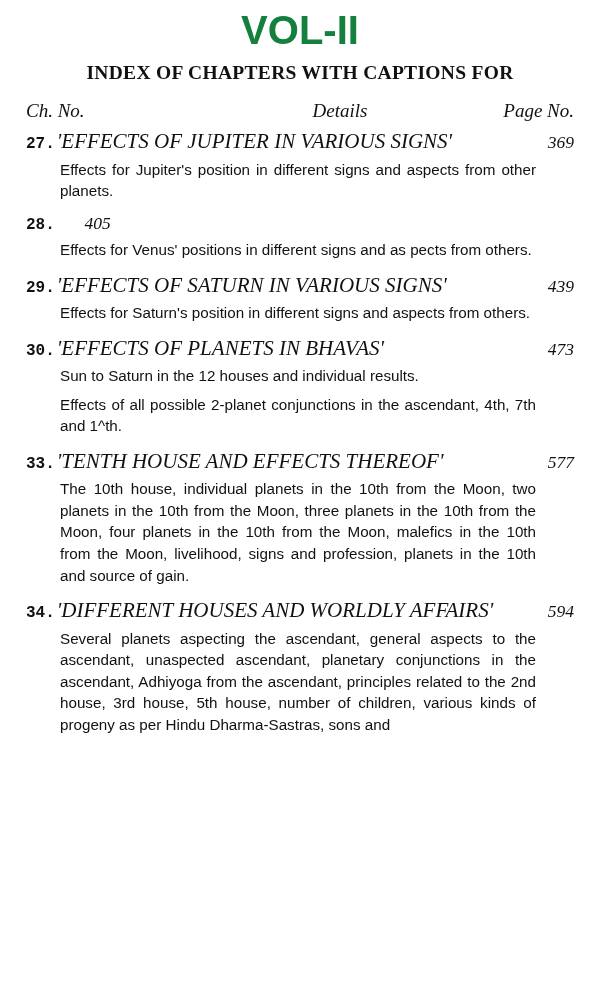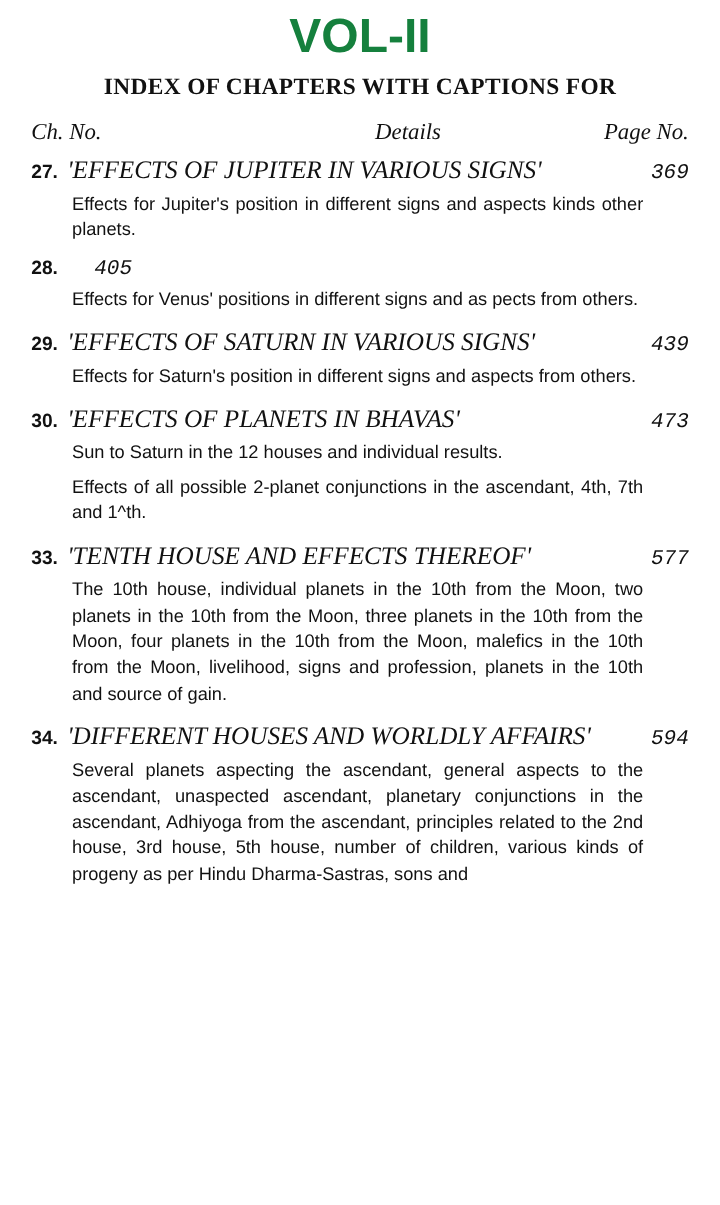--- a/index.html
+++ b/index.html
@@ -74,39 +74,39 @@
     margin-bottom: 1px;
   }
   .entry-row {
     display: flex;
     align-items: baseline;
     font-size: 17px;
     line-height: 1.45;
   }
   .entry-num {
     font-weight: bold;
-    font-family: Liberation Sans, sans-serif;
+    font-family: Liberation Mono, monospace;
     font-size: 16px;
     min-width: 28px;
     flex: 0 0 auto;
   }
   .entry-title {
     flex: 1 1 auto;
     font-style: italic;
     font-family: "Liberation Serif", serif;
     font-size: 21px;
     padding-left: 2px;
     white-space: nowrap;
   }
   .entry-page {
     flex: 0 0 auto;
     width: 56px;
     text-align: right;
     font-style: italic;
-    font-family: Liberation Mono, monospace;
+    font-family: Liberation Serif, serif;
     font-size: 17.5px;
   }
   .entry-desc {
     margin: 2px 0 9px 34px;
     padding-right: 38px;
     font-family: "Liberation Sans", sans-serif;
     font-size: 15.2px;
     line-height: 1.42;
     text-align: justify;
     text-justify: inter-word;
@@ -133,21 +133,21 @@
   </div>
 
   <div class="entries">
 
     <div class="entry">
       <div class="entry-row">
         <span class="entry-num">27.</span>
         <span class="entry-title">'EFFECTS OF JUPITER IN VARIOUS SIGNS'</span>
         <span class="entry-page">369</span>
       </div>
-      <div class="entry-desc">Effects for Jupiter's position in different signs and aspects kinds other planets.</div>
+      <div class="entry-desc">Effects for Jupiter's position in different signs and aspects from other planets.</div>
     </div>
 
     <div class="entry">
       <div class="entry-row">
         <span class="entry-num">28.</span>
         <span class="entry-page">405</span>
       </div>
       <div class="entry-desc">Effects for Venus' positions in different signs and as pects from others.</div>
     </div>
 

